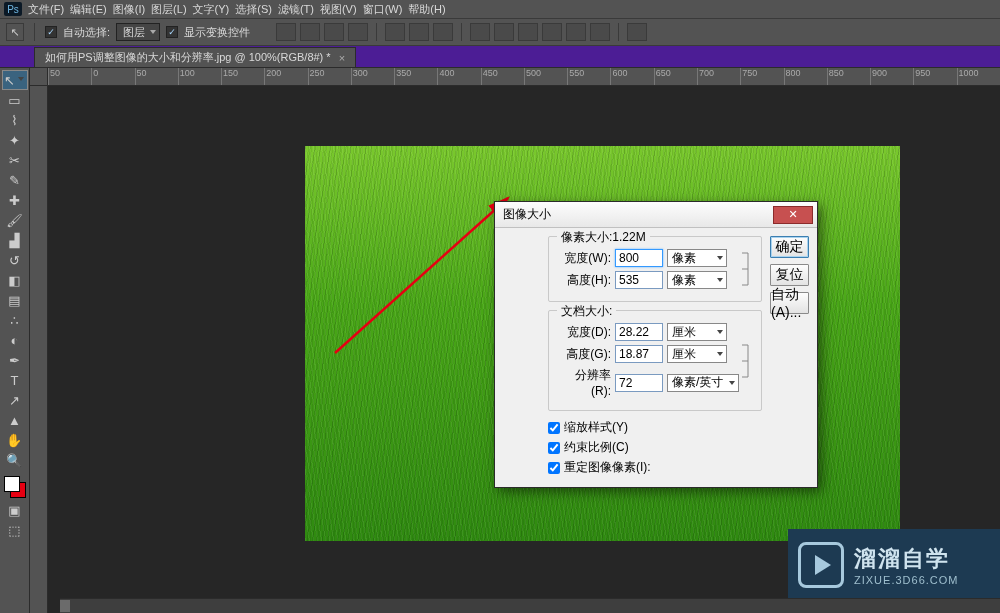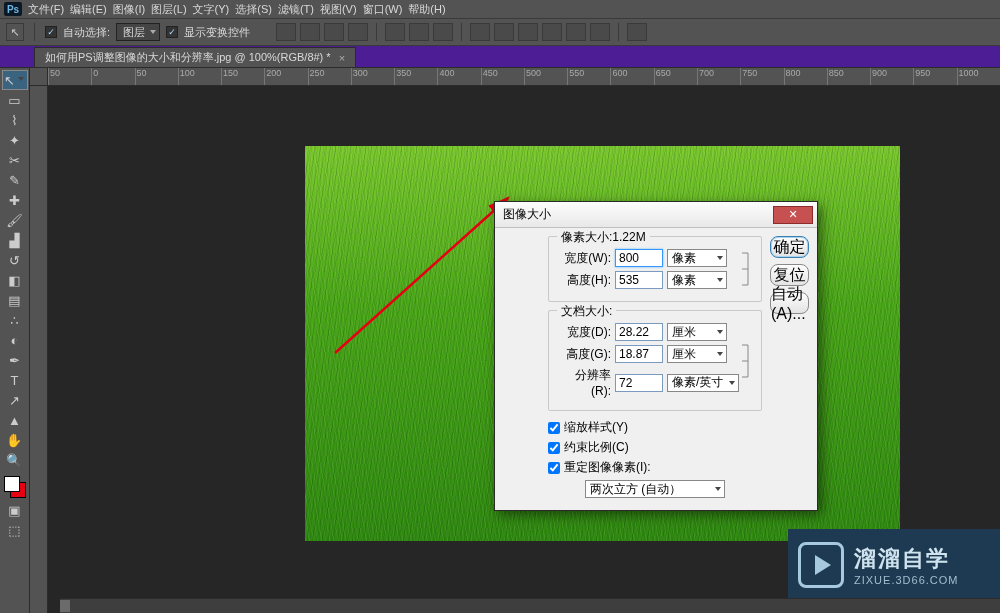--- a/index.html
+++ b/index.html
@@ -1,20 +1,20 @@
 <!DOCTYPE html>
 <html><head>
 <meta charset="utf-8">
 <style>
 *{box-sizing:border-box;margin:0;padding:0;font-family:"Microsoft YaHei","SimSun",sans-serif;}
 body{background:#535353;width:1000px;height:613px;overflow:hidden;position:relative;}
 
 
 .menubar{height:18px;background:#535353;display:flex;align-items:center;padding:0 4px;font-size:11px;color:#d9d9d9;}
-.ps-logo{width:18px;height:14px;background:#0b1926;color:#6fb6e2;font-weight:bold;font-size:10px;display:flex;align-items:center;justify-content:center;border-radius:2px;margin-right:6px;}
+.ps-logo{width:18px;height:14px;background:#0b1926;color:#6fb6e2;font-weight:normal;font-size:10px;display:flex;align-items:center;justify-content:center;border-radius:2px;margin-right:6px;}
 .menubar .mitem{margin-right:6px;cursor:default;}
 
 
 .optbar{height:28px;background:#535353;border-top:1px solid #3a3a3a;border-bottom:1px solid #3a3a3a;display:flex;align-items:center;padding:0 6px;font-size:11px;color:#d9d9d9;gap:6px;}
 .tool-ind{width:18px;height:18px;background:#535353;border:1px solid #3a3a3a;display:flex;align-items:center;justify-content:center;color:#ccc;}
 .chk{width:12px;height:12px;background:#333;border:1px solid #222;display:inline-flex;align-items:center;justify-content:center;color:#a8d8ff;font-size:9px;}
 .dd{background:#454545;border:1px solid #222;height:18px;display:flex;align-items:center;padding:0 14px 0 6px;position:relative;font-size:11px;}
 .dd::after{content:"";position:absolute;right:3px;top:6px;border-left:3px solid transparent;border-right:3px solid transparent;border-top:4px solid #aaa;}
 .opt-icons{display:flex;gap:4px;margin-left:20px;}
 .opt-icons .ic{width:20px;height:18px;border:1px solid #3a3a3a;background:#4a4a4a;}
@@ -50,21 +50,21 @@
 .arrow{position:absolute;left:300px;top:120px;width:190px;height:170px;pointer-events:none;}
 
 
 .dialog{position:absolute;left:464px;top:133px;width:324px;background:#f0f0f0;border:1px solid #2b2b2b;box-shadow:4px 4px 12px rgba(0,0,0,0.5);font-size:12px;color:#000;}
 .dlg-title{height:26px;background:linear-gradient(#fdfdfd,#e8e8e8);border-bottom:1px solid #c0c0c0;display:flex;align-items:center;padding:0 4px 0 8px;}
 .dlg-title .t{flex:1;}
 .dlg-close{width:40px;height:18px;background:#c75050;color:#fff;display:flex;align-items:center;justify-content:center;font-size:11px;border:1px solid #8b2b2b;}
 .dlg-body{display:flex;padding:8px;gap:8px;}
 .dlg-left{flex:1;padding-left:45px;}
 .dlg-right{width:74px;display:flex;flex-direction:column;gap:6px;}
-.btn{height:22px;background:linear-gradient(#fdfdfd,#e3e3e3);border:1px solid #8a8a8a;border-radius:8px;font-size:16px;display:flex;align-items:center;justify-content:center;cursor:default;}
+.btn{height:22px;background:linear-gradient(#fdfdfd,#e3e3e3);border:1px solid #8a8a8a;border-radius:1px;font-size:14px;display:flex;align-items:center;justify-content:center;cursor:default;}
 .btn.primary{border:1px solid #3c7fb1;box-shadow:inset 0 0 0 1px #a9d3ef;}
 
 .group{border:1px solid #c9c9c9;border-radius:2px;padding:8px 8px 8px 8px;margin-bottom:8px;position:relative;}
 .group .legend{position:absolute;top:-8px;left:8px;background:#f0f0f0;padding:0 4px;font-size:12px;}
 .row{display:flex;align-items:center;margin:4px 0;gap:4px;}
 .row label{width:54px;text-align:right;}
 .inp{width:48px;height:18px;border:1px solid #7a9ac0;background:#fff;padding:0 3px;font-size:12px;}
 .inp.active{border:1px solid #3399ff;box-shadow:0 0 2px #66b3ff;}
 .sel{width:60px;height:18px;border:1px solid #888;background:#fff;position:relative;display:flex;align-items:center;padding:0 14px 0 4px;font-size:12px;}
 .sel::after{content:"";position:absolute;right:3px;top:6px;border-left:3px solid transparent;border-right:3px solid transparent;border-top:4px solid #444;}
@@ -274,23 +274,20 @@
             <span>缩放样式(Y)</span>
           </div>
           <div class="chkrow">
             <input type="checkbox" checked="" style="">
             <span>约束比例(C)</span>
           </div>
           <div class="chkrow">
             <input type="checkbox" checked="" style="">
             <span>重定图像像素(I):</span>
           </div>
-          <div class="row" style="justify-content:center;margin-top:4px;">
-            <span class="sel wide">两次立方 (自动）</span>
-          </div>
         </div>
 
         <div class="dlg-right">
           <div class="btn primary">确定</div>
           <div class="btn">复位</div>
           <div class="btn">自动(A)...</div>
         </div>
       </div>
     </div>
 

